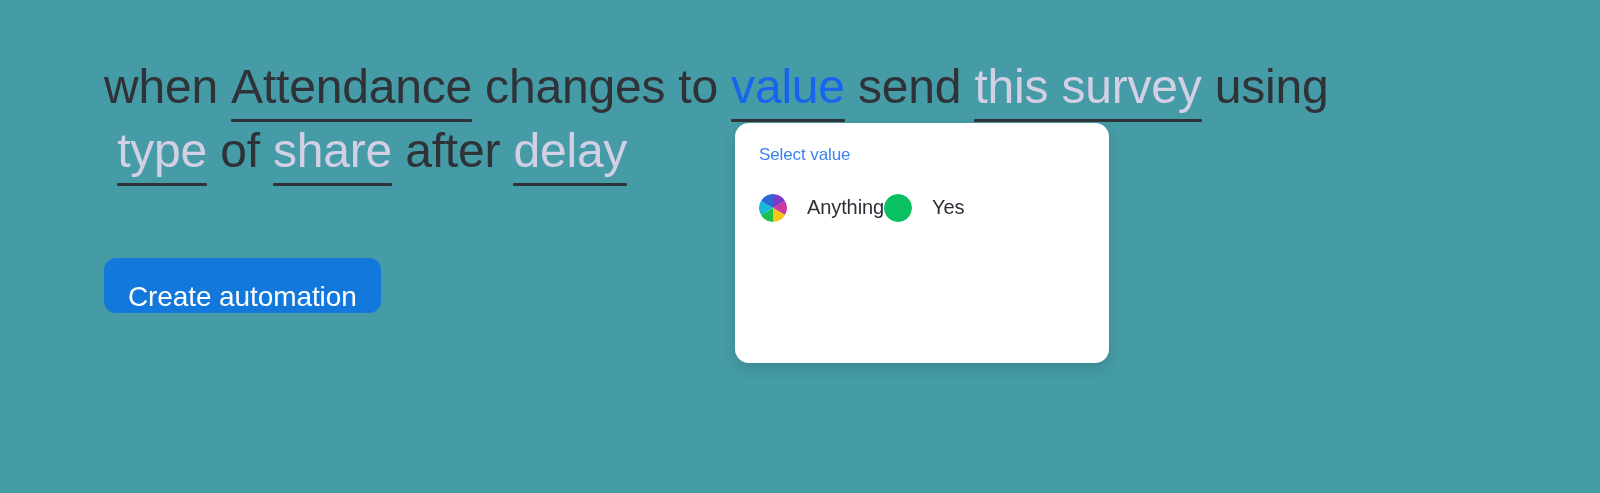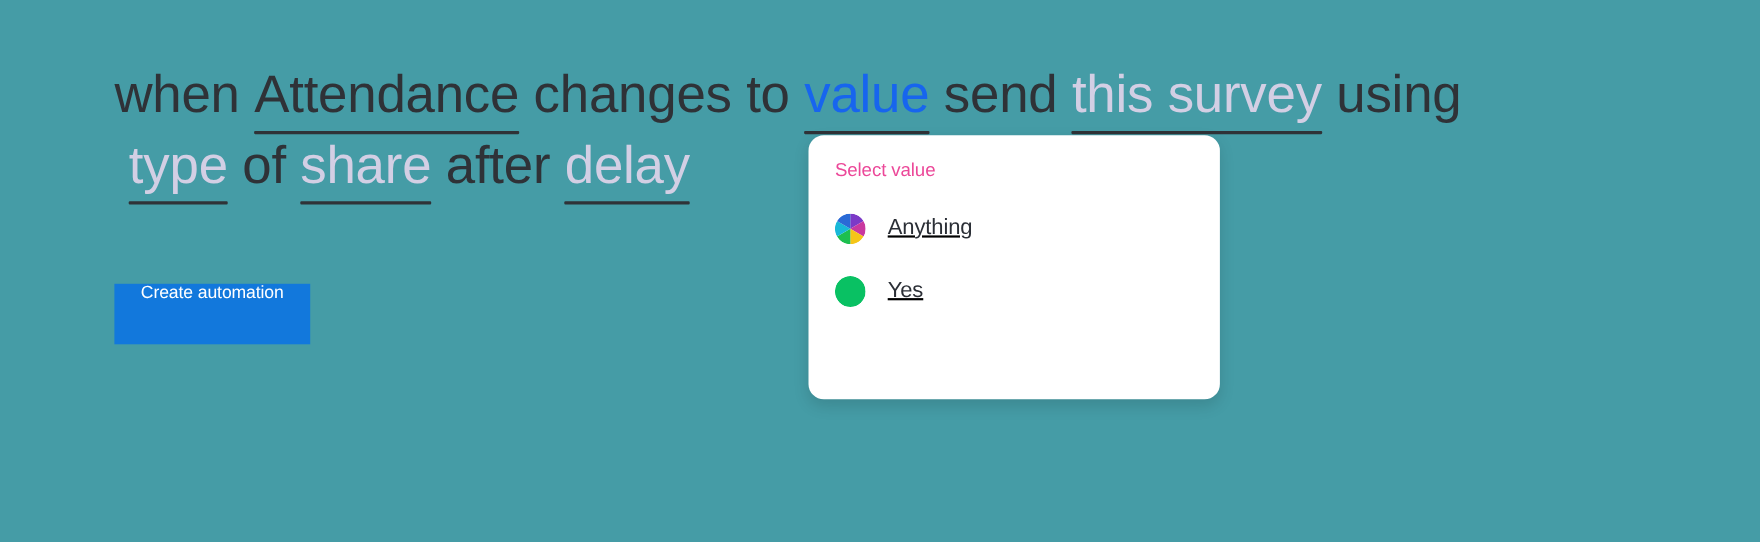--- a/index.html
+++ b/index.html
@@ -60,55 +60,54 @@
 
   
   .cta {
     position: absolute;
     left: 104px;
     top: 258px;
     height: 55px;
     box-sizing: border-box;
     padding: 0 24px;
     display: flex;
-    align-items: flex-start;
+    align-items: flex-end;
     justify-content: center;
     background: #1278dc;
     color: #ffffff;
-    font-size: 16px;
+    font-size: 28px;
     letter-spacing: -0.1px;
     border: none;
-    border-radius: 0;
+    border-radius: 12px;
     cursor: pointer;
     font-family: "Liberation Sans", sans-serif;
   }
 
   
   .panel {
     position: absolute;
     left: 735px;
     top: 123px;
     width: 374px;
     height: 240px;
     box-sizing: border-box;
     background: #ffffff;
     border-radius: 14px;
     box-shadow: 0 6px 14px rgba(0, 0, 0, 0.13);
     padding: 20px 24px 14px 24px;
   }
   .panel-title {
     font-size: 17px;
-    color: #ec4899;
+    color: #3b82f6;
     letter-spacing: -0.1px;
     margin: 2px 0 14px 0;
   }
   .opt-list {
     display: flex;
-    flex-direction: column;
-    text-decoration: underline;
+    flex-direction: row;
   }
   .opt {
     display: flex;
     align-items: center;
     height: 57px;
     cursor: pointer;
   }
   .opt-swatch {
     width: 28px;
     height: 28px;

